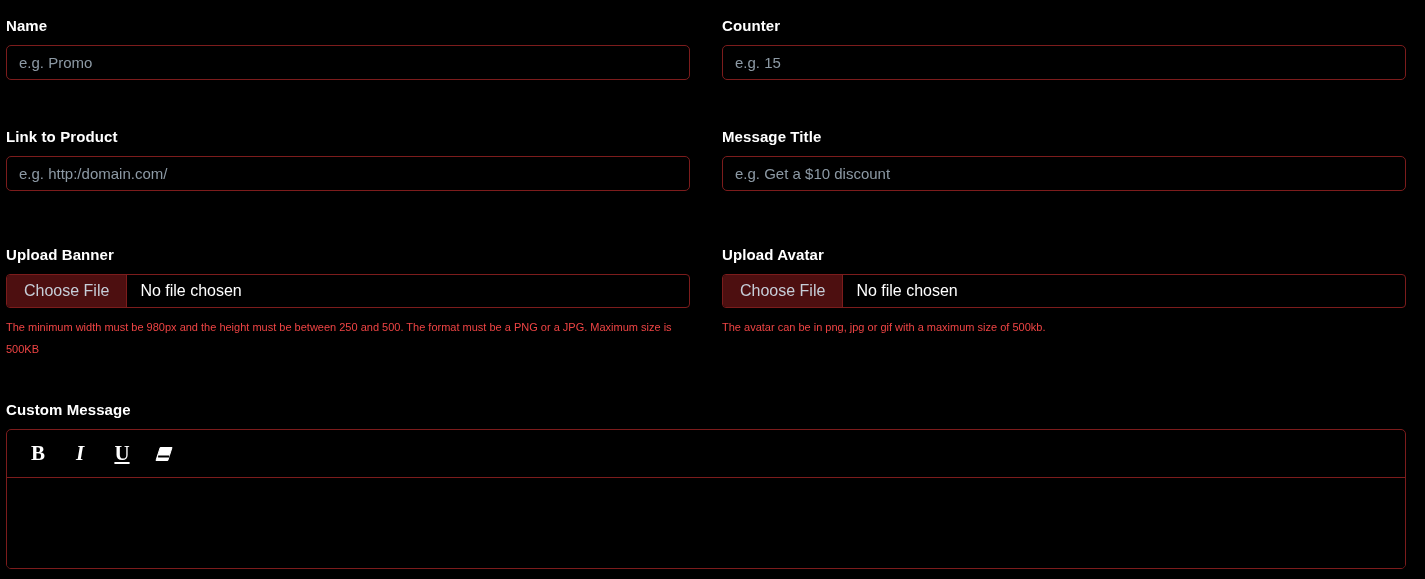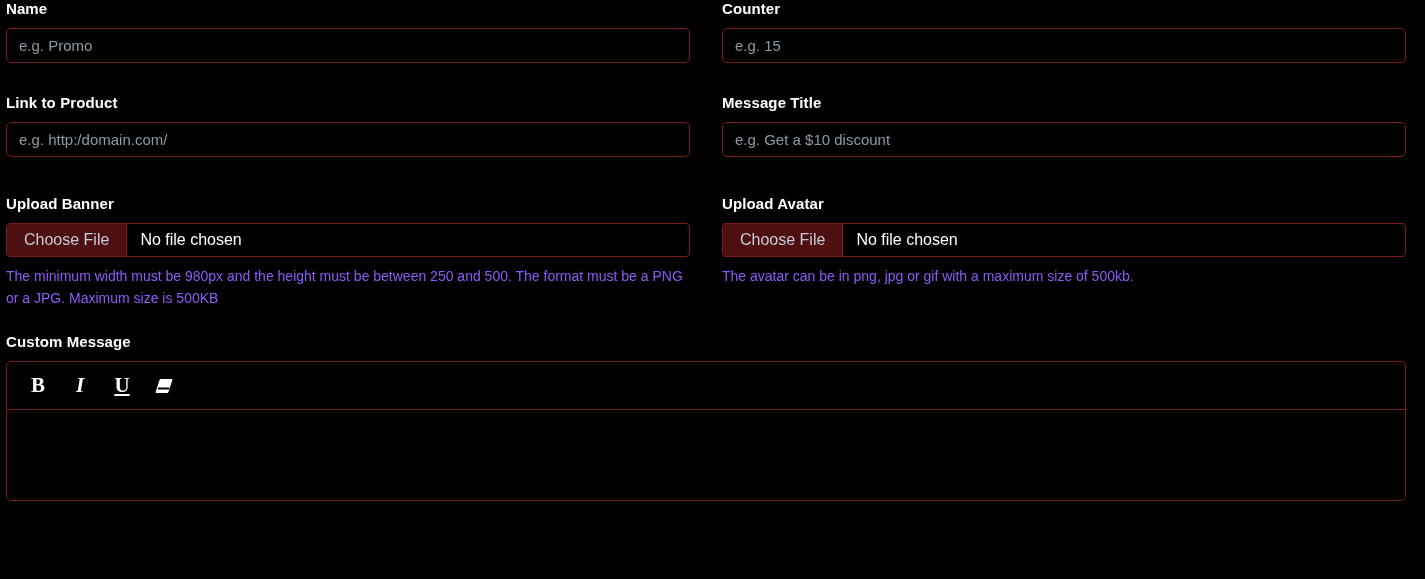--- a/index.html
+++ b/index.html
@@ -22,21 +22,21 @@
     width: 1425px;
     padding: 0;
     box-sizing: border-box;
   }
 
   .row {
     display: flex;
     flex-direction: row;
     align-items: flex-start;
     gap: 32px;
-    padding: 0 6px 0 6px;
+    padding: 17px 6px 0 6px;
     box-sizing: border-box;
   }
 
   .col {
     flex: 0 0 684px;
     width: 684px;
     box-sizing: border-box;
   }
   .col.full {
     flex: 0 0 1400px;
@@ -105,23 +105,23 @@
     display: flex;
     align-items: center;
     padding: 0 0 0 13px;
     font-size: 16px;
     color: #ffffff;
     white-space: nowrap;
   }
 
   .help-text {
     margin: 8px 0 0 0;
-    font-size: 14px;
+    font-size: 11px;
     line-height: 22px;
-    color: #8b5cf6;
+    color: #ef4444;
     max-width: 684px;
   }
 
   
   .editor {
     width: 100%;
     box-sizing: border-box;
     border: 1px solid #7c1c1c;
     border-radius: 5px;
     background: #000000;

